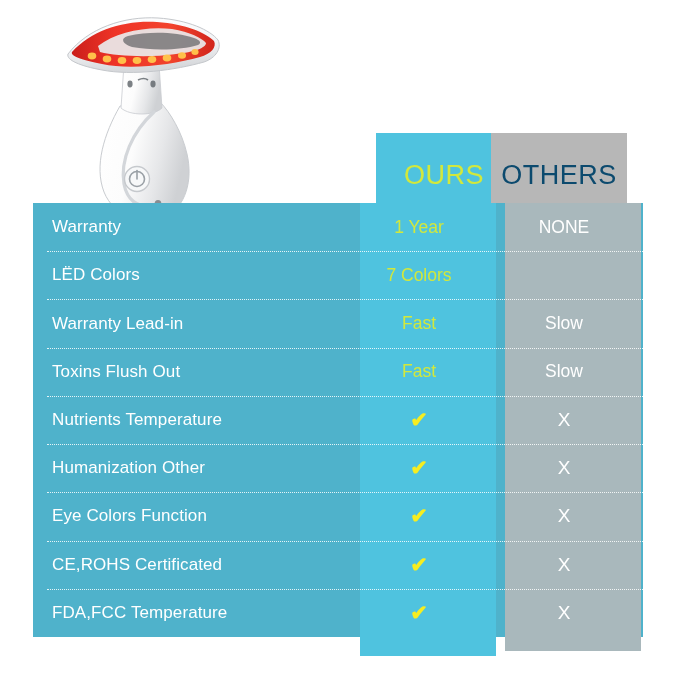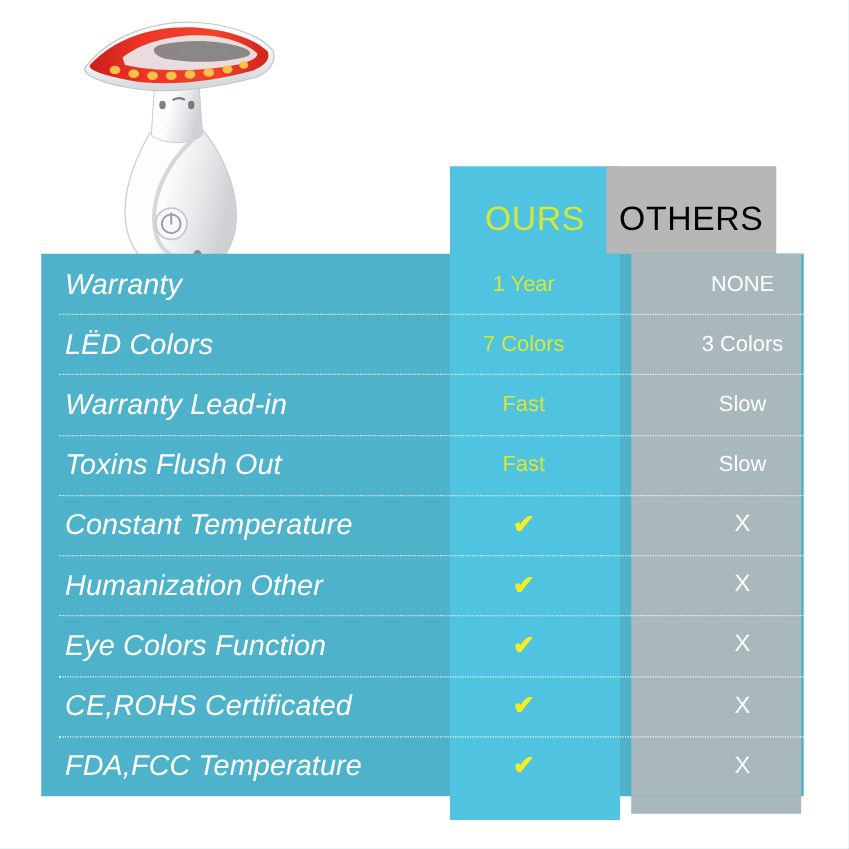--- a/index.html
+++ b/index.html
@@ -55,32 +55,33 @@
   
   .col-head {
     position: absolute;
     top: 133px;
     height: 84px;
     display: flex;
     align-items: center;
     justify-content: center;
     font-size: 27px;
     letter-spacing: 0.5px;
+    margin-left: 16px;
   }
   #head-ours {
     left: 360px;
     width: 136px;
     background: #4FC3DF;
     color: #D2E83C;
   }
   #head-others {
-    left: 485px;
+    left: 475px;
     width: 136px;
     background: #B7B7B7;
-    color: #000000;
+    color: #0c4a6e;
   }
 
   
   #band-ours {
     position: absolute;
     left: 360px;
     top: 203px;
     width: 136px;
     height: 453px;
     background: #4FC3DF;
@@ -130,35 +131,34 @@
     left: 14px;
     right: 0;
     top: 0;
     height: 0;
     border-top: 1.5px dotted rgba(255,255,255,0.85);
   }
   .feature {
     position: absolute;
     left: 19px;
     width: 300px;
-    font-size: 23px;
+    font-size: 17px;
     color: #ffffff;
     letter-spacing: 0.1px;
     white-space: nowrap;
-    font-style: italic;
   }
   .cell {
     position: absolute;
     width: 118px;
     text-align: center;
     font-size: 17.5px;
     white-space: nowrap;
   }
   .cell.ours   { left: 327px; color: #D2E83C; }
-  .cell.others { left: 472px; color: #ffffff; padding-left: 30px; }
+  .cell.others { left: 472px; color: #ffffff; }
   .cell.mark-ours {
     color: #F6ED20;
     font-size: 21px;
     font-weight: bold;
   }
   .cell.mark-others {
     color: #ffffff;
     font-size: 19px;
   }
 </style>
@@ -256,34 +256,33 @@
     <div class="band others"></div>
     <div id="rows">
         <div class="row">
           <div class="feature">Warranty</div>
           <div class="cell ours">1 Year</div>
           <div class="cell others">NONE</div>
         </div>
         <div class="row">
           <div class="feature">LËD Colors</div>
           <div class="cell ours">7 Colors</div>
-          <div class="cell others">3 Colors</div>
         </div>
         <div class="row">
           <div class="feature">Warranty Lead-in</div>
           <div class="cell ours">Fast</div>
           <div class="cell others">Slow</div>
         </div>
         <div class="row">
           <div class="feature">Toxins Flush Out</div>
           <div class="cell ours">Fast</div>
           <div class="cell others">Slow</div>
         </div>
         <div class="row">
-          <div class="feature">Constant Temperature</div>
+          <div class="feature">Nutrients Temperature</div>
           <div class="cell ours mark-ours">✔</div>
           <div class="cell others mark-others">X</div>
         </div>
         <div class="row">
           <div class="feature">Humanization Other</div>
           <div class="cell ours mark-ours">✔</div>
           <div class="cell others mark-others">X</div>
         </div>
         <div class="row">
           <div class="feature">Eye Colors Function</div>

